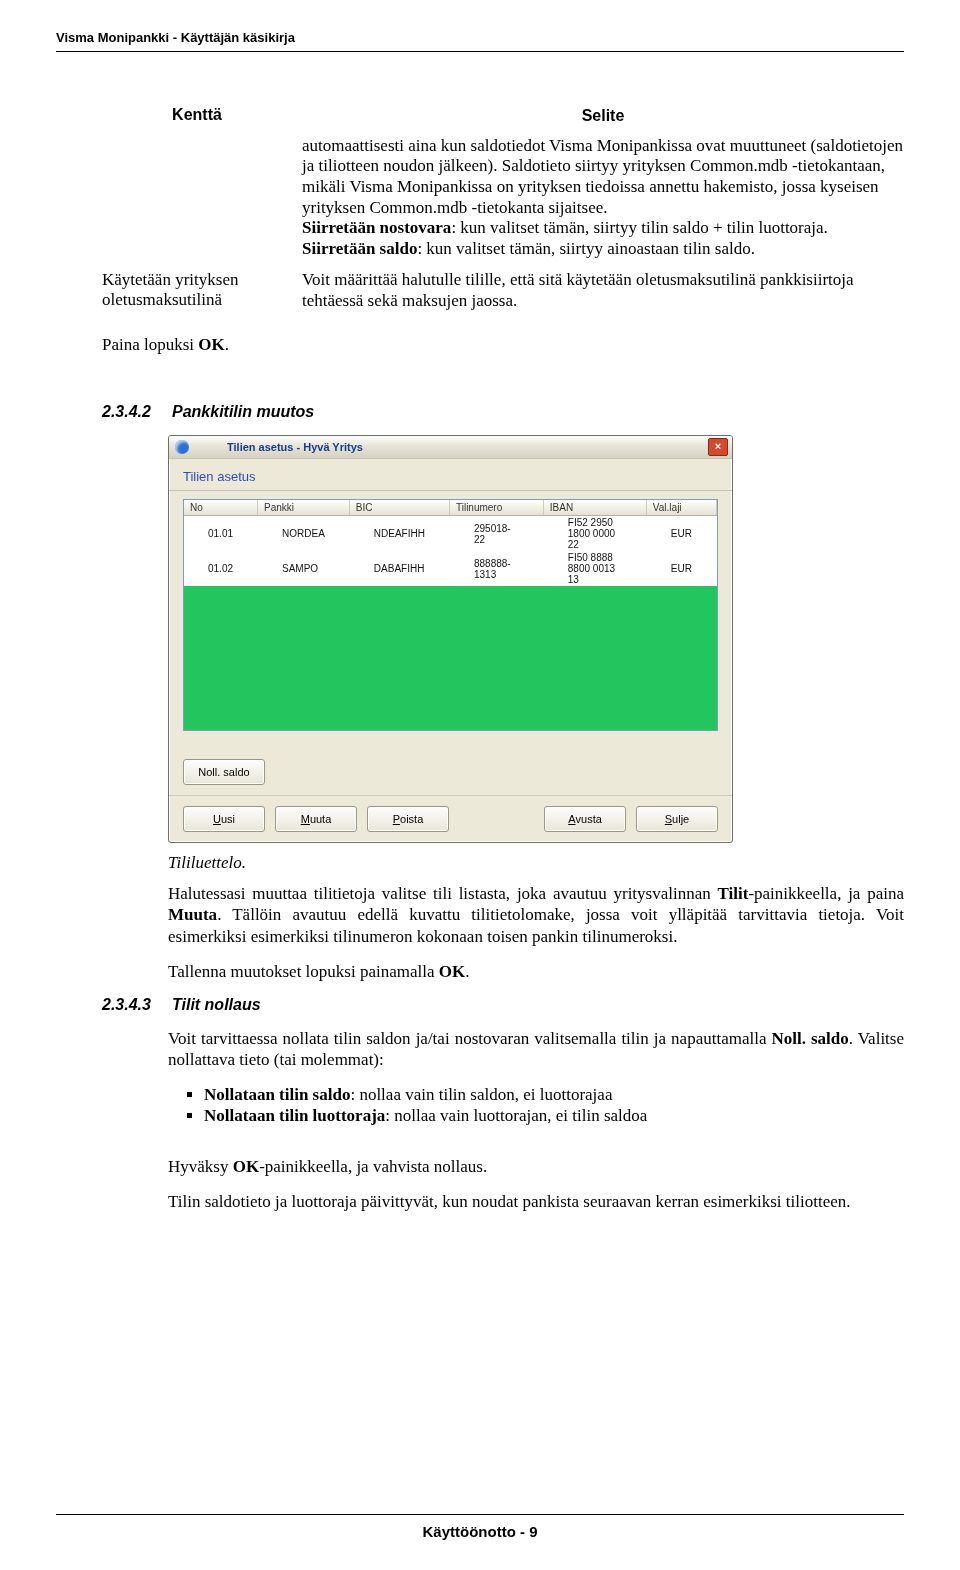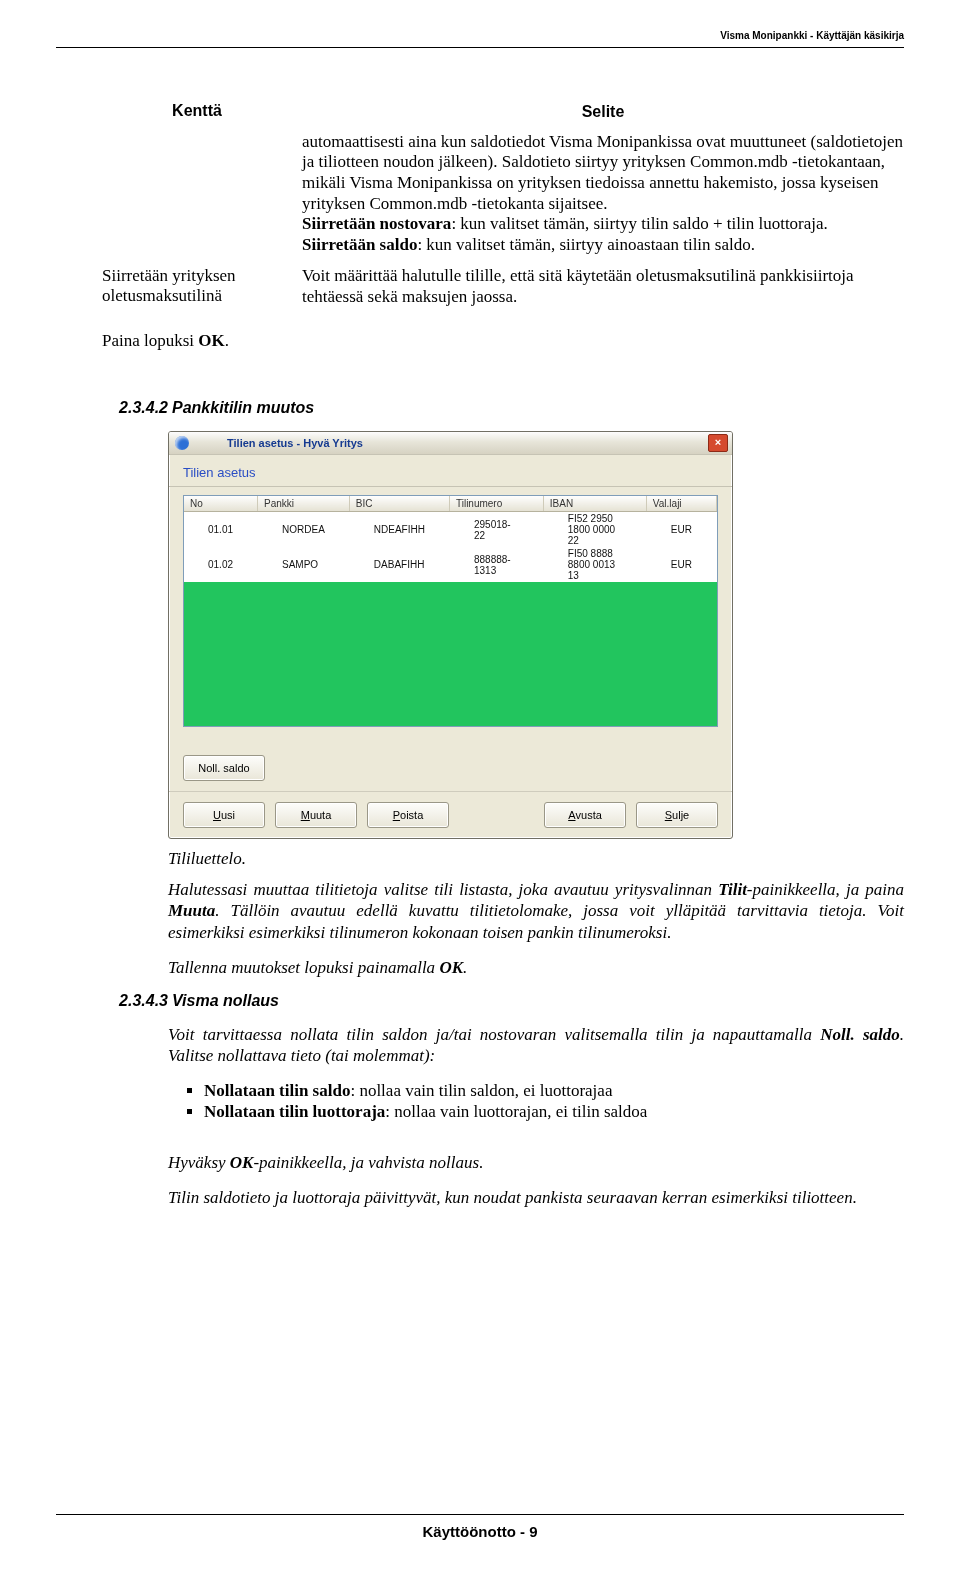--- a/index.html
+++ b/index.html
@@ -14,25 +14,24 @@
     background: #fff;
     box-sizing: border-box;
   }
   .page {
     padding: 30px 56px 40px 56px;
     box-sizing: border-box;
   }
   .doc-header {
     font-family: Arial, sans-serif;
     font-weight: bold;
-    font-size: 10px;
+    font-size: 13px;
     padding-bottom: 6px;
     border-bottom: 1.5px solid #000;
     margin-bottom: 50px;
-    text-align: right;
   }
 
   
   .kvtable {
     display: table;
     width: 100%;
     margin-left: 46px;
     width: calc(100% - 46px);
     font-size: 17px;
   }
@@ -65,21 +64,20 @@
   .section {
     margin-top: 48px;
     margin-left: 46px;
     margin-bottom: 14px;
   }
   .section-hdr {
     font-family: Arial, sans-serif;
     font-weight: bold;
     font-style: italic;
     font-size: 16px;
-    text-align: right;
   }
   .section-idx { display:inline-block; width: 66px; }
 
   
   .ss-window {
     width: 563px;
     margin: 6px 0 8px 112px;
     background: #ece9d8;
     border: 1px solid #716f64;
     border-radius: 3px;
@@ -183,21 +181,20 @@
   .caption-italic {
     font-style: italic;
     margin: 10px 0 10px 112px;
     font-size: 17px;
   }
   .body-text {
     margin: 0 0 14px 112px;
     font-size: 17px;
     line-height: 1.24;
     text-align: justify;
-    font-style: italic;
   }
   ul.square {
     list-style-type: square;
     margin: 0 0 30px 112px;
     padding-left: 36px;
     font-size: 17px;
     line-height: 1.24;
   }
   ul.square li { margin-bottom: 0; }
 
@@ -225,21 +222,21 @@
   <div class="kvtable">
     <div class="kvrow kvhead">
       <div class="kvcell-left">Kenttä</div>
       <div class="kvcell-right">Selite</div>
     </div>
     <div class="kvrow">
       <div class="kvcell-left"></div>
       <div class="kvcell-right">automaattisesti aina kun saldotiedot Visma Monipankissa ovat muuttuneet (saldotietojen ja tiliotteen noudon jälkeen). Saldotieto siirtyy yrityksen Common.mdb -tietokantaan, mikäli Visma Monipankissa on yrityksen tiedoissa annettu hakemisto, jossa kyseisen yrityksen Common.mdb -tietokanta sijaitsee.<br><b>Siirretään nostovara</b>: kun valitset tämän, siirtyy tilin saldo + tilin luottoraja.<br><b>Siirretään saldo</b>: kun valitset tämän, siirtyy ainoastaan tilin saldo.</div>
     </div>
     <div class="kvrow">
-      <div class="kvcell-left">Siirretään yrityksen oletusmaksutilinä</div>
+      <div class="kvcell-left">Käytetään yrityksen oletusmaksutilinä</div>
       <div class="kvcell-right">Voit määrittää halutulle tilille, että sitä käytetään oletusmaksutilinä pankkisiirtoja tehtäessä sekä maksujen jaossa.</div>
     </div>
   </div>
 
   <p class="para-under-table">Paina lopuksi <b>OK</b>.</p>
 
   <div class="section">
     <span class="section-hdr section-idx">2.3.4.2</span>
     <span class="section-hdr">Pankkitilin muutos</span>
   </div>
@@ -315,21 +312,21 @@
     </div>
   </div>
 
   <p class="caption-italic">Tililuettelo.</p>
 
   <p class="body-text">Halutessasi muuttaa tilitietoja valitse tili listasta, joka avautuu yritysvalinnan <b>Tilit</b>-painikkeella, ja paina <b>Muuta</b>. Tällöin avautuu edellä kuvattu tilitietolomake, jossa voit ylläpitää tarvittavia tietoja. Voit esimerkiksi esimerkiksi tilinumeron kokonaan toisen pankin tilinumeroksi.</p>
   <p class="body-text">Tallenna muutokset lopuksi painamalla <b>OK</b>.</p>
 
   <div class="section" style="margin-top:6px;">
     <span class="section-hdr section-idx">2.3.4.3</span>
-    <span class="section-hdr">Visma nollaus</span>
+    <span class="section-hdr">Tilit nollaus</span>
   </div>
 
   <p class="body-text">Voit tarvittaessa nollata tilin saldon ja/tai nostovaran valitsemalla tilin ja napauttamalla <b>Noll. saldo</b>. Valitse nollattava tieto (tai molemmat):</p>
   <ul class="square" id="bullet-list">
       <li><b>Nollataan tilin saldo</b>: nollaa vain tilin saldon, ei luottorajaa</li>
       <li><b>Nollataan tilin luottoraja</b>: nollaa vain luottorajan, ei tilin saldoa</li>
     </ul>
   <p class="body-text">Hyväksy <b>OK</b>-painikkeella, ja vahvista nollaus.</p>
   <p class="body-text">Tilin saldotieto ja luottoraja päivittyvät, kun noudat pankista seuraavan kerran esimerkiksi tiliotteen.</p>
 </div>

